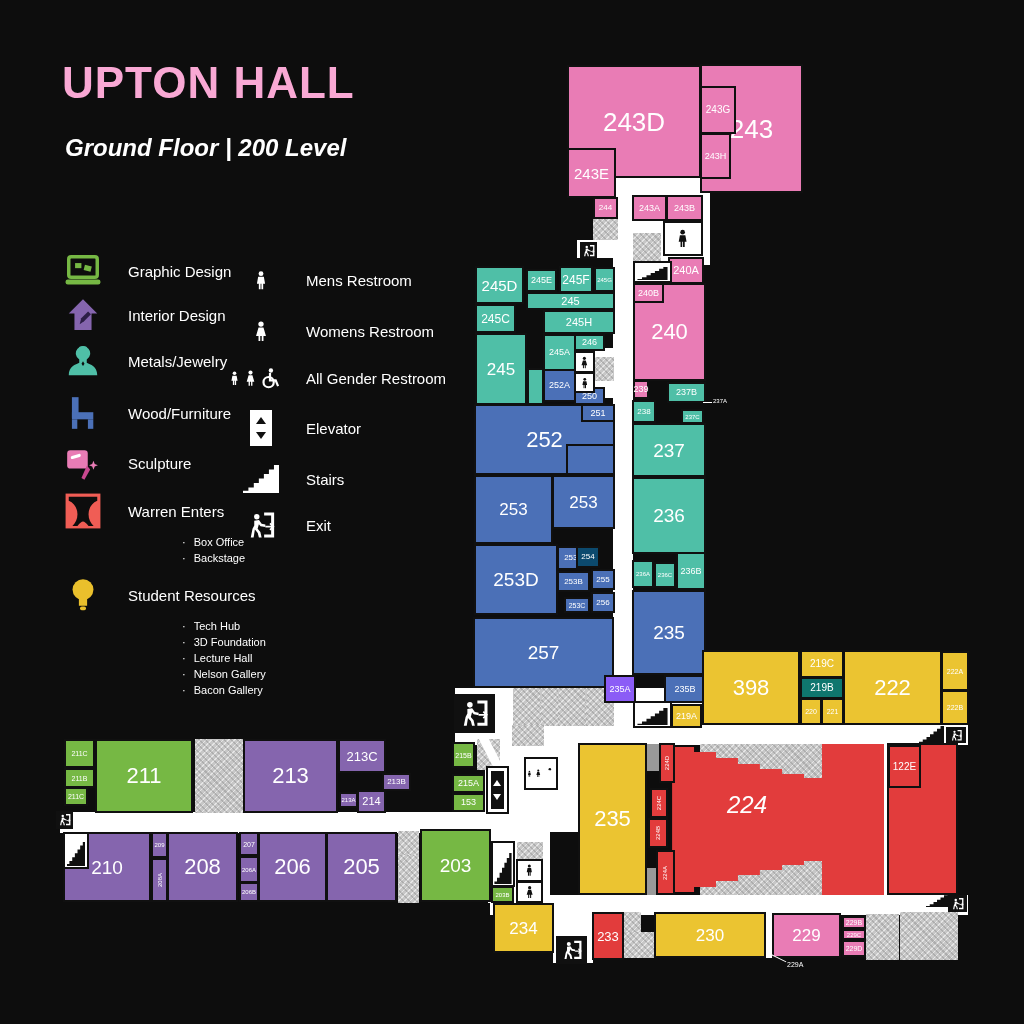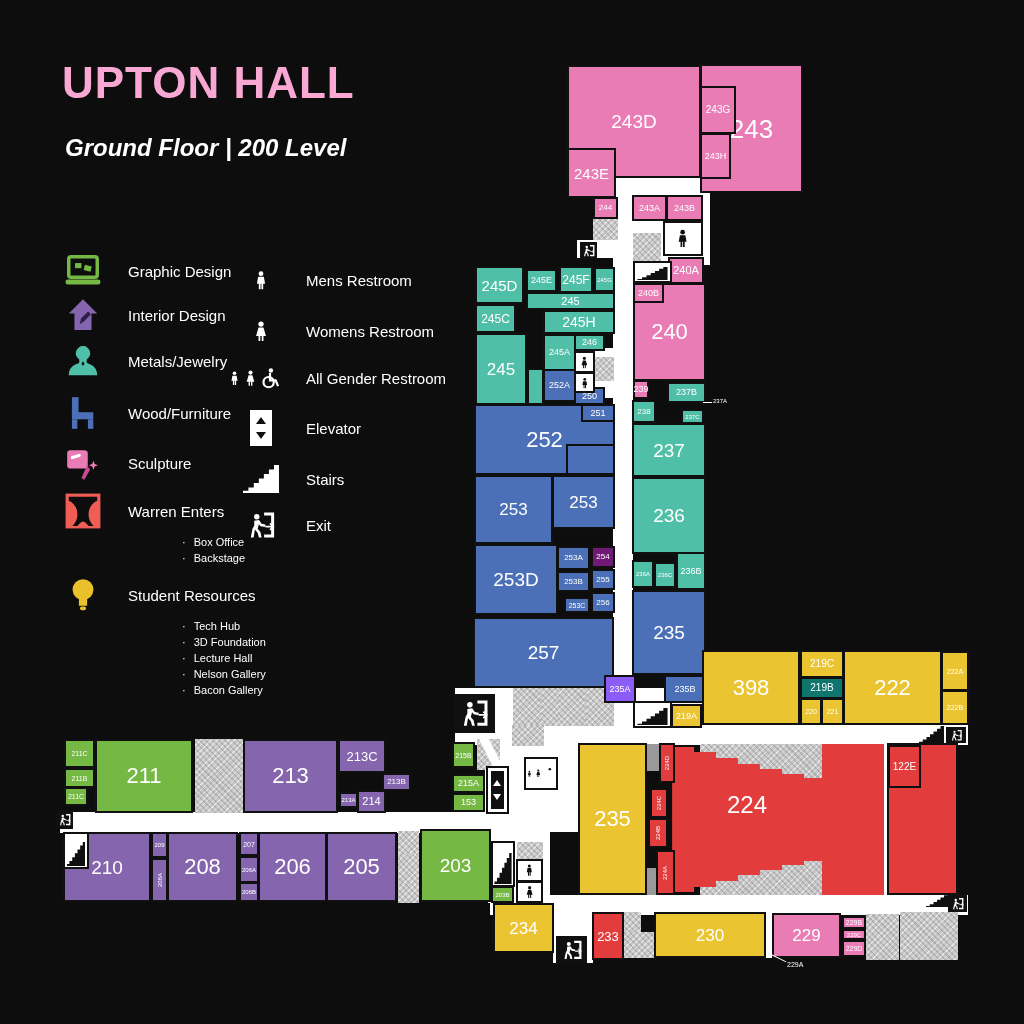--- a/index.html
+++ b/index.html
@@ -27,21 +27,21 @@
   .wb{background:#fff;z-index:2;}
   .wb.brd{border:2px solid #101010;box-sizing:border-box;z-index:3;}
   .hatch{background-color:#c7c7c7;background-image:repeating-linear-gradient(45deg,rgba(0,0,0,.13) 0 1.5px,transparent 1.5px 4.5px),repeating-linear-gradient(135deg,rgba(255,255,255,.55) 0 1px,transparent 1px 4px);z-index:3;}
   .hatch.dark{background:#999;background-image:none;}
   .diag{background:#fff;z-index:3;}
   .fan{z-index:3;}
   .fan-red{position:absolute;inset:0;background:#e23c3c;
     clip-path:polygon(5.4% 2%,15.2% 2%,15.2% 5.3%,25% 5.3%,25% 9.3%,34.8% 9.3%,34.8% 13.2%,44.6% 13.2%,44.6% 16.6%,54.5% 16.6%,54.5% 19.9%,64.3% 19.9%,64.3% 22.5%,72.3% 22.5%,72.3% 0%,100% 0%,100% 100%,72.3% 100%,72.3% 77.5%,64.3% 77.5%,64.3% 80.1%,54.5% 80.1%,54.5% 83.4%,44.6% 83.4%,44.6% 86.8%,34.8% 86.8%,34.8% 90.7%,25% 90.7%,25% 94.7%,15.2% 94.7%,15.2% 98%,5.4% 98%);}
   .room{box-sizing:border-box;border:2px solid #101010;display:flex;align-items:center;justify-content:center;text-align:center;color:#fff;line-height:1;z-index:4;}
   .room .rot{transform:rotate(-90deg);white-space:nowrap;display:block;}
-  .plan-label{display:flex;align-items:center;justify-content:center;color:#fff;z-index:5;font-weight:400;}
+  .plan-label{display:flex;align-items:center;justify-content:center;color:#fff;z-index:5;font-weight:400;font-style:italic;}
   .icon-cell{background:#fff;box-sizing:border-box;border:2px solid #101010;display:flex;align-items:center;justify-content:center;gap:1px;z-index:5;}
   .icon-cell svg{fill:#101010;}
   .icon-dark{background:#101010;display:flex;align-items:center;justify-content:center;z-index:5;}
   .icon-dark svg{fill:#fff;}
   .icon-bare{z-index:5;}
   .callout{color:#fff;z-index:6;line-height:1;}
   .cline{height:1.2px;background:#fff;transform-origin:left center;z-index:6;}
   .hidden-defs{position:absolute;width:0;height:0;overflow:hidden;}
 </style>
 </head>
@@ -252,21 +252,21 @@
       <div class="hatch" style="left: 900px; top: 912px; width: 58px; height: 48px;"></div>
       <div class="hatch" style="left: 700px; top: 744px; width: 122px; height: 37px;"></div>
       <div class="hatch" style="left: 700px; top: 858px; width: 122px; height: 37px;"></div>
       <div class="hatch dark" style="left: 647px; top: 744px; width: 28px; height: 27px;"></div>
       <div class="hatch dark" style="left: 647px; top: 868px; width: 28px; height: 27px;"></div>
       <div class="diag" style="left: 489px; top: 733px; width: 9px; height: 50px; transform: rotate(-27deg);"></div>
       <div class="fan" style="left: 660px; top: 744px; width: 224px; height: 151px;">
         <div class="fan-red"></div>
       </div>
       <div class="room" style="left: 567px; top: 65px; width: 134px; height: 113px; background: rgb(233, 124, 181);">
-        <span style="font-size: 19px;">243D</span>
+        <span style="font-size: 26px;">243D</span>
       </div>
       <div class="room" style="left: 700px; top: 64px; width: 103px; height: 129px; background: rgb(233, 124, 181);">
         <span style="font-size: 26px;">243</span>
       </div>
       <div class="room" style="left: 700px; top: 86px; width: 36px; height: 48px; background: rgb(233, 124, 181);">
         <span style="font-size: 10px;">243G</span>
       </div>
       <div class="room" style="left: 700px; top: 133px; width: 31px; height: 46px; background: rgb(233, 124, 181);">
         <span style="font-size: 9px;">243H</span>
       </div>
@@ -306,21 +306,21 @@
       <div class="room" style="left: 594px; top: 267px; width: 21px; height: 25px; background: rgb(79, 191, 167);">
         <span style="font-size: 6px;">245G</span>
       </div>
       <div class="room" style="left: 526px; top: 292px; width: 89px; height: 18px; background: rgb(79, 191, 167);">
         <span style="font-size: 11px;">245</span>
       </div>
       <div class="room" style="left: 475px; top: 304px; width: 41px; height: 29px; background: rgb(79, 191, 167);">
         <span style="font-size: 12px;">245C</span>
       </div>
       <div class="room" style="left: 543px; top: 310px; width: 72px; height: 24px; background: rgb(79, 191, 167);">
-        <span style="font-size: 14px;">245H</span>
+        <span style="font-size: 11px;">245H</span>
       </div>
       <div class="room" style="left: 543px; top: 334px; width: 33px; height: 37px; background: rgb(79, 191, 167);">
         <span style="font-size: 9px;">245A</span>
       </div>
       <div class="room" style="left: 574px; top: 334px; width: 31px; height: 17px; background: rgb(79, 191, 167);">
         <span style="font-size: 9px;">246</span>
       </div>
       <div class="room" style="left: 475px; top: 333px; width: 52px; height: 72px; background: rgb(79, 191, 167);">
         <span style="font-size: 17px;">245</span>
       </div>
@@ -367,21 +367,21 @@
       </div>
       <div class="room" style="left: 552px; top: 475px; width: 63px; height: 54px; background: rgb(75, 112, 183);">
         <span style="font-size: 17px;">253</span>
       </div>
       <div class="room" style="left: 474px; top: 544px; width: 84px; height: 71px; background: rgb(75, 112, 183);">
         <span style="font-size: 19px;">253D</span>
       </div>
       <div class="room" style="left: 557px; top: 546px; width: 33px; height: 24px; background: rgb(75, 112, 183);">
         <span style="font-size: 8px;">253A</span>
       </div>
-      <div class="room" style="left: 591px; top: 546px; width: 24px; height: 22px; background: #701a75;">
+      <div class="room" style="left: 576px; top: 546px; width: 24px; height: 22px; background: #0c4a6e;">
         <span style="font-size: 8px;">254</span>
       </div>
       <div class="room" style="left: 557px; top: 571px; width: 33px; height: 21px; background: rgb(75, 112, 183);">
         <span style="font-size: 8px;">253B</span>
       </div>
       <div class="room" style="left: 591px; top: 569px; width: 24px; height: 21px; background: rgb(75, 112, 183);">
         <span style="font-size: 8px;">255</span>
       </div>
       <div class="room" style="left: 564px; top: 597px; width: 26px; height: 16px; background: rgb(75, 112, 183);">
         <span style="font-size: 7px;">253C</span>

